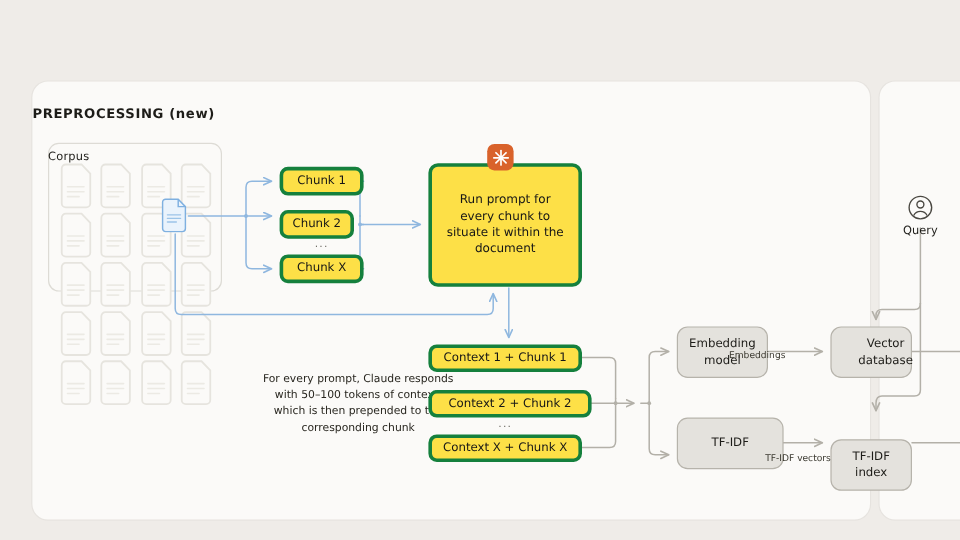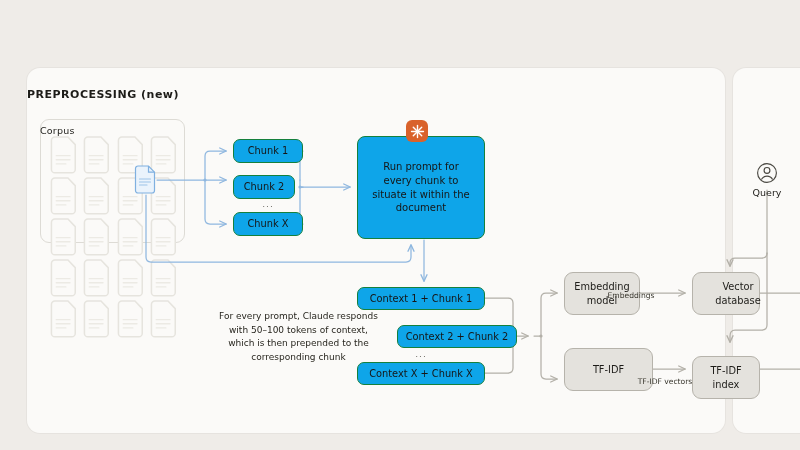--- a/index.html
+++ b/index.html
@@ -68,22 +68,22 @@
   .box {
     position: absolute;
     display: flex; align-items: center; justify-content: center;
     text-align: center;
     border-radius: 7px;
     font-size: 9.8px;
     line-height: 1.38;
     padding: 2px 4px;
   }
   .box.blue {
-    background: #0ea5e9;
-    border: 1px solid #15803d;
+    background: #fde047;
+    border: 3px solid #15803d;
     color: #161616;
   }
   .box.gray {
     background: #e4e2dd;
     border: 1px solid #b6b3ab;
     color: #1d1c18;
     border-radius: 9px;
   }
 
   #chunk1 { left: 233px; top: 139px; width: 70px; height: 24px; }
@@ -107,28 +107,28 @@
   #claude-badge {
     position: absolute; left: 406px; top: 120px;
     width: 22px; height: 22px;
     border-radius: 6px;
     background: #d9622b;
     display: flex; align-items: center; justify-content: center;
   }
   #claude-badge svg { width: 15px; height: 15px; display: block; }
 
   #ctx1 { left: 357px; top: 287px; width: 128px; height: 23px; }
-  #ctx2 { left: 357px; top: 325px; width: 120px; height: 23px; margin-left: 40px; }
+  #ctx2 { left: 357px; top: 325px; width: 136px; height: 23px; }
   #ctxx { left: 357px; top: 362px; width: 128px; height: 23px; }
   #ctx-ellipsis { left: 357px; top: 349px; width: 128px; }
 
   #embed    { left: 564px; top: 272px; width: 76px; height: 43px; }
   #vectordb { left: 692px; top: 272px; width: 68px; height: 43px; padding-left: 28px; }
   #tfidf    { left: 564px; top: 348px; width: 89px; height: 43px; }
-  #tfidfidx { left: 692px; top: 356px; width: 68px; height: 43px; }
+  #tfidfidx { left: 692px; top: 366px; width: 68px; height: 43px; }
 
   
   .edge-label {
     position: absolute;
     font-size: 7.6px;
     color: #3a382f;
     text-align: center;
     line-height: 1.25;
   }
   #lbl-embeddings { left: 600px; top: 291px; width: 62px; }

